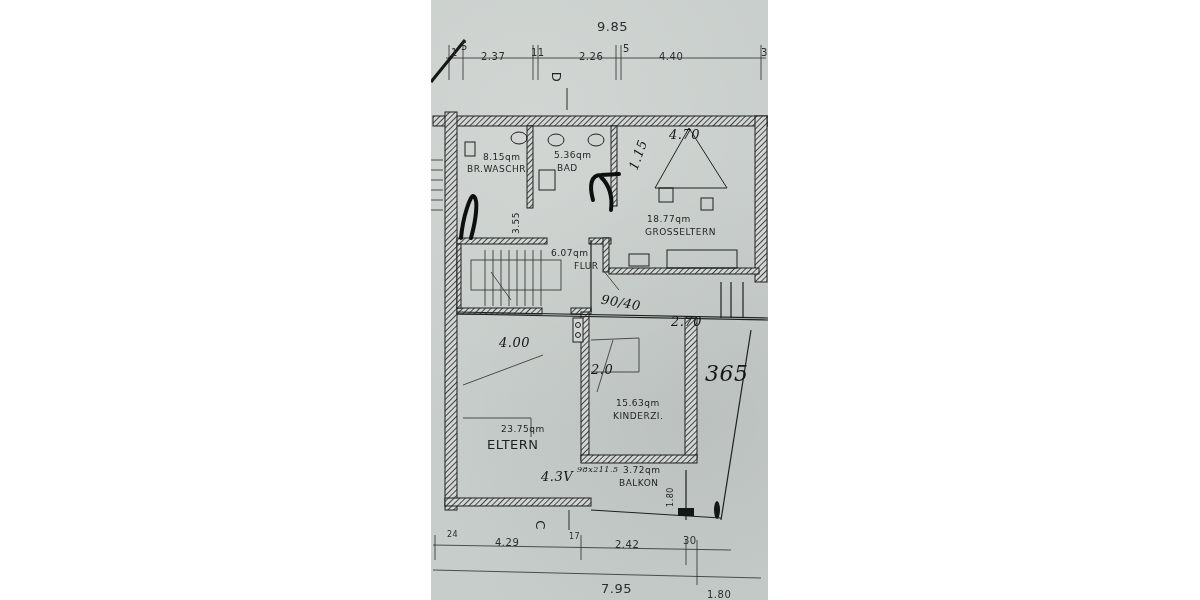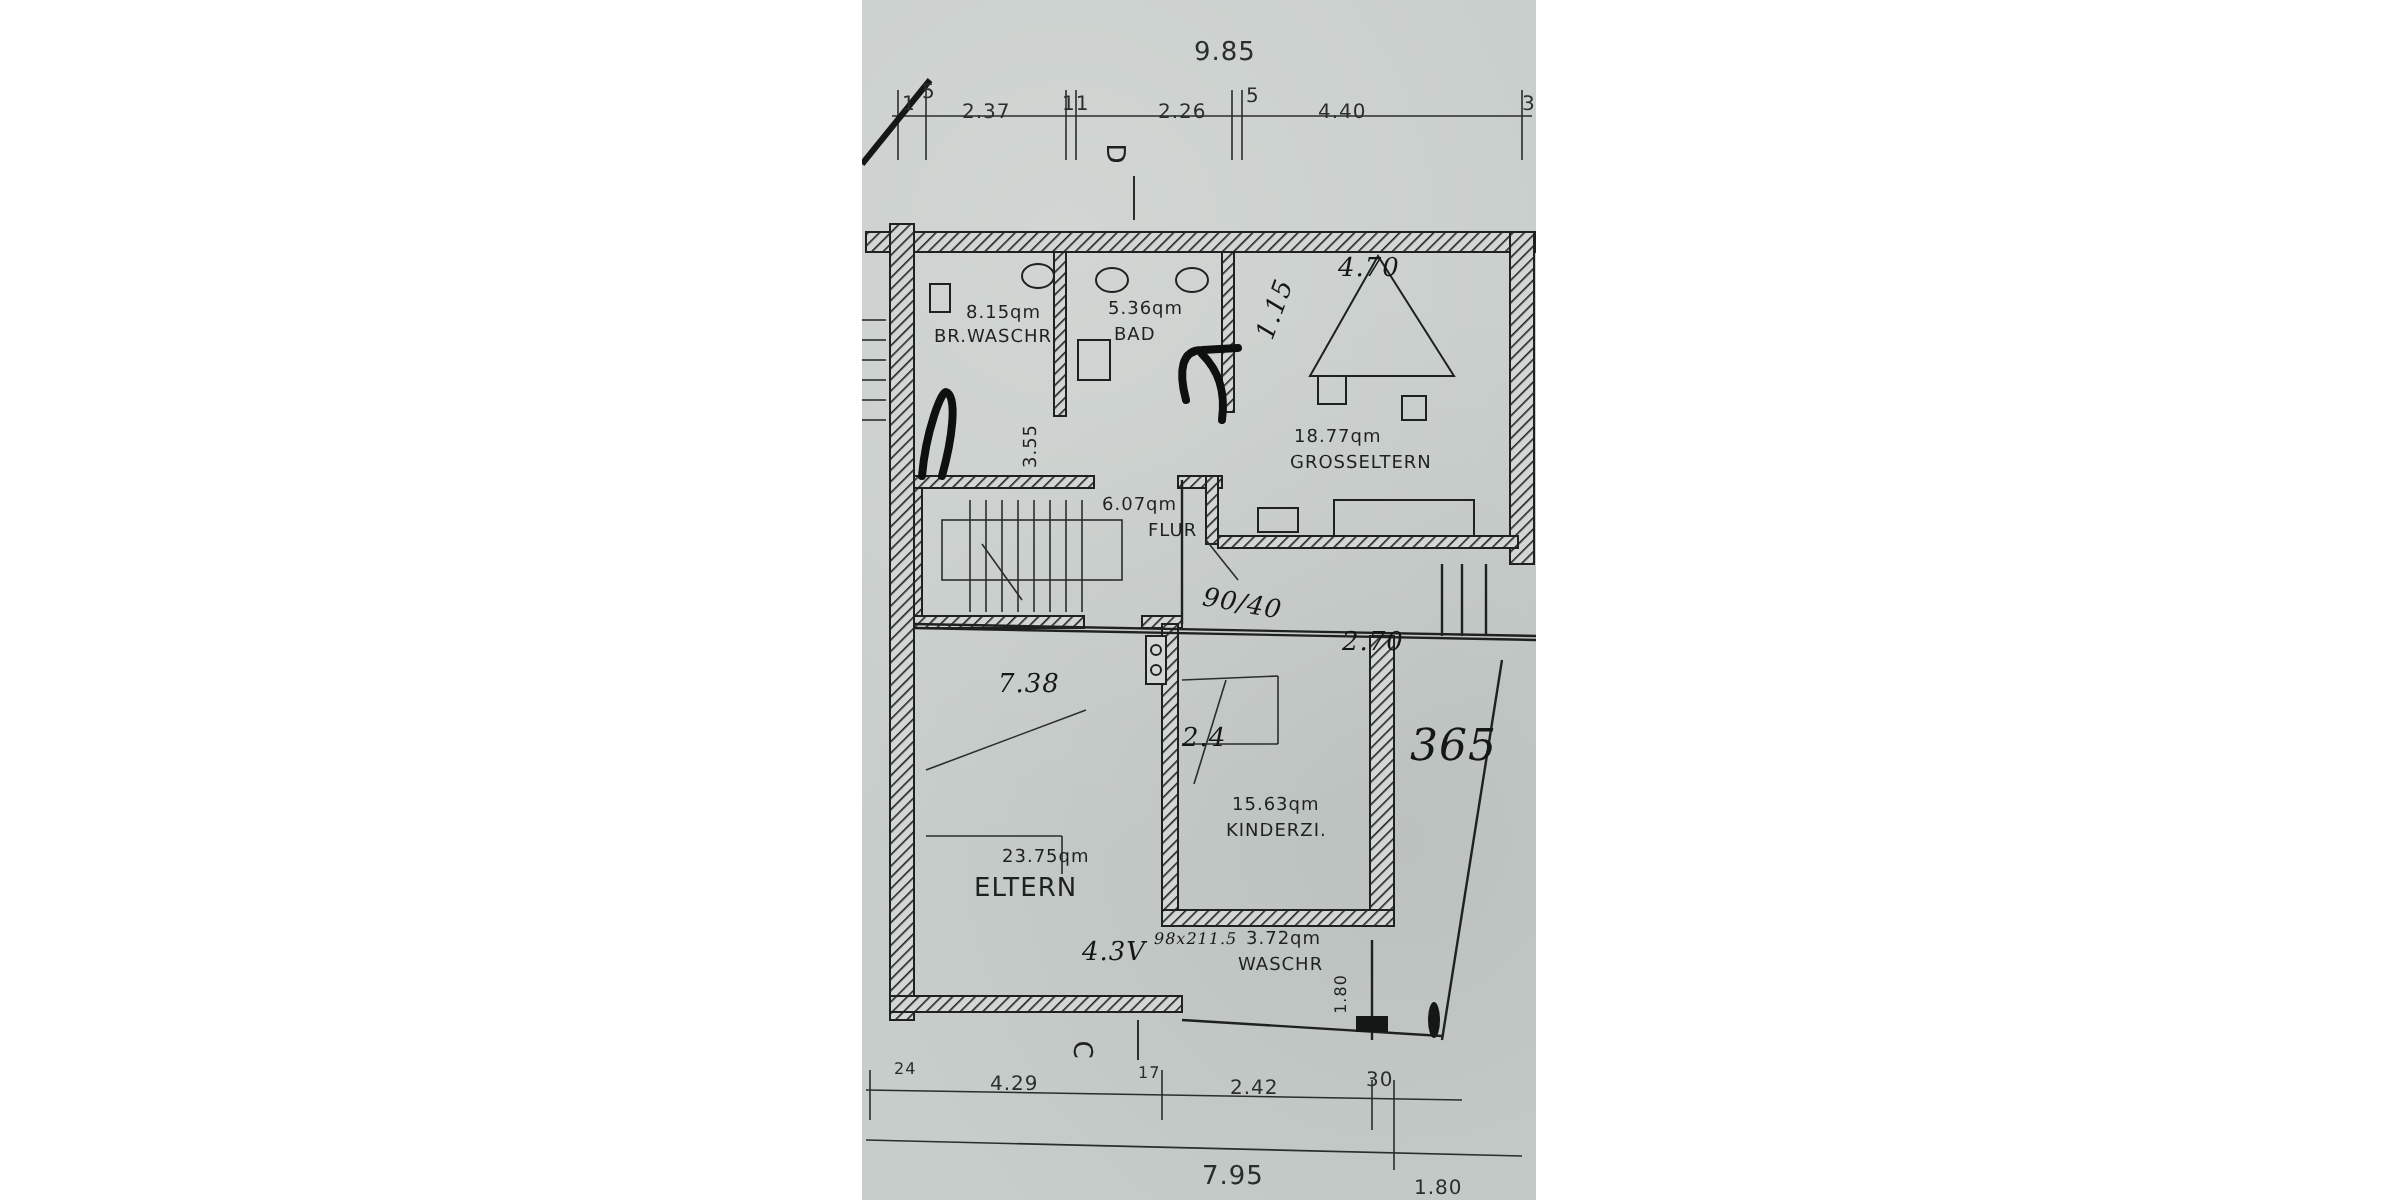--- a/index.html
+++ b/index.html
@@ -183,33 +183,33 @@
   <span class="lbl" style="left:126px;top:163px;">BAD</span>
   <span class="lbl" style="left:216px;top:214px;">18.77qm</span>
   <span class="lbl" style="left:214px;top:227px;">GROSSELTERN</span>
   <span class="lbl" style="left:120px;top:248px;">6.07qm</span>
   <span class="lbl" style="left:110px;top:261px;margin-left:33px;">FLUR</span>
   <span class="lbl" style="left:70px;top:424px;">23.75qm</span>
   <span class="lbl big" style="left:56px;top:440px;">ELTERN</span>
   <span class="lbl" style="left:185px;top:398px;">15.63qm</span>
   <span class="lbl" style="left:182px;top:411px;">KINDERZI.</span>
   <span class="lbl" style="left:192px;top:465px;">3.72qm</span>
-  <span class="lbl" style="left:188px;top:478px;">WASCHR</span>
+  <span class="lbl" style="left:188px;top:478px;">BALKON</span>
 
   <span class="lbl" style="left:74px;top:218px;transform:rotate(-90deg);">3.55</span>
   <span class="lbl hand" style="left:146px;top:465px;font-size:8px;">98x211.5</span>
   <span class="lbl" style="left:230px;top:492px;transform:rotate(-90deg);font-size:8px;">1.80</span>
 
   <span class="lbl hand big" style="left:238px;top:130px;">4.70</span>
   <span class="lbl hand big" style="left:192px;top:150px;transform:rotate(-70deg);">1.15</span>
   <span class="lbl hand big" style="left:240px;top:278px;margin-top:39px;">2.70</span>
   <span class="lbl hand big" style="left:170px;top:298px;transform:rotate(10deg);">90/40</span>
-  <span class="lbl hand big" style="left:68px;top:338px;">7.38</span>
+  <span class="lbl hand big" style="left:68px;top:338px;">4.00</span>
   <span class="lbl hand big" style="left:110px;top:424px;margin-top:48px;">4.3V</span>
-  <span class="lbl hand big" style="left:160px;top:365px;">2.4</span>
+  <span class="lbl hand big" style="left:160px;top:365px;">2.0</span>
   <span class="lbl hand" style="left:274px;top:362px;font-size:22px;line-height:24px;">365</span>
 
   <span class="lbl big" style="left:104px;top:520px;transform:rotate(90deg);">C</span>
   <span class="lbl dim" style="left:16px;top:530px;font-size:8px;">24</span>
   <span class="lbl dim" style="left:64px;top:538px;">4.29</span>
   <span class="lbl dim" style="left:138px;top:532px;font-size:8px;">17</span>
   <span class="lbl dim" style="left:184px;top:540px;">2.42</span>
   <span class="lbl dim" style="left:252px;top:536px;">30</span>
   <span class="lbl dim big" style="left:170px;top:584px;">7.95</span>
   <span class="lbl dim" style="left:276px;top:590px;">1.80</span>

